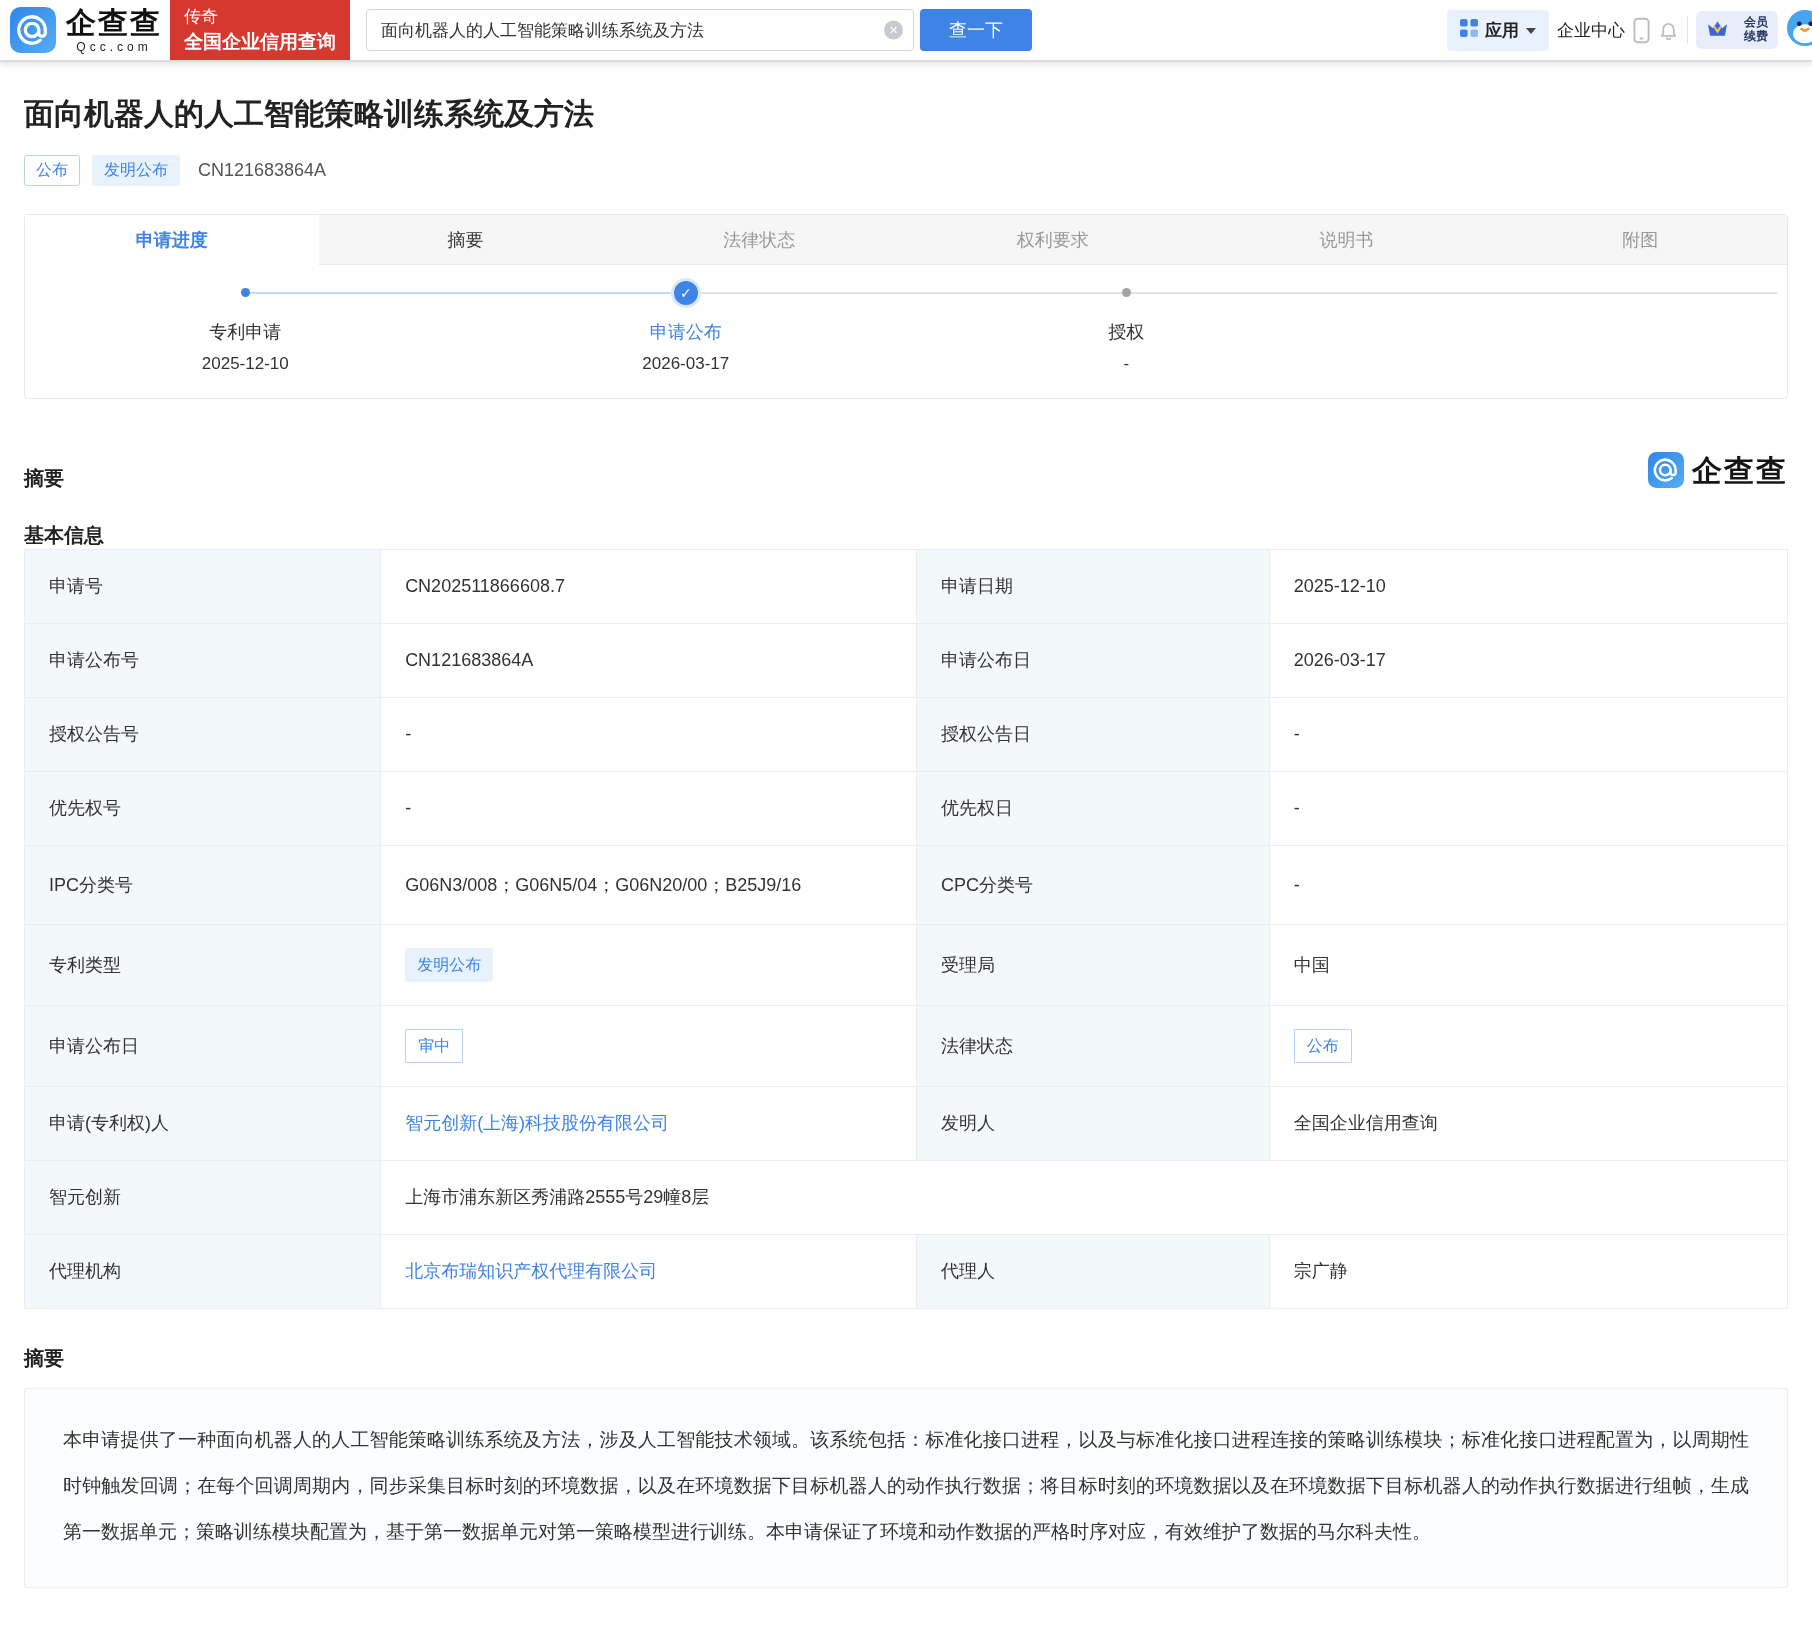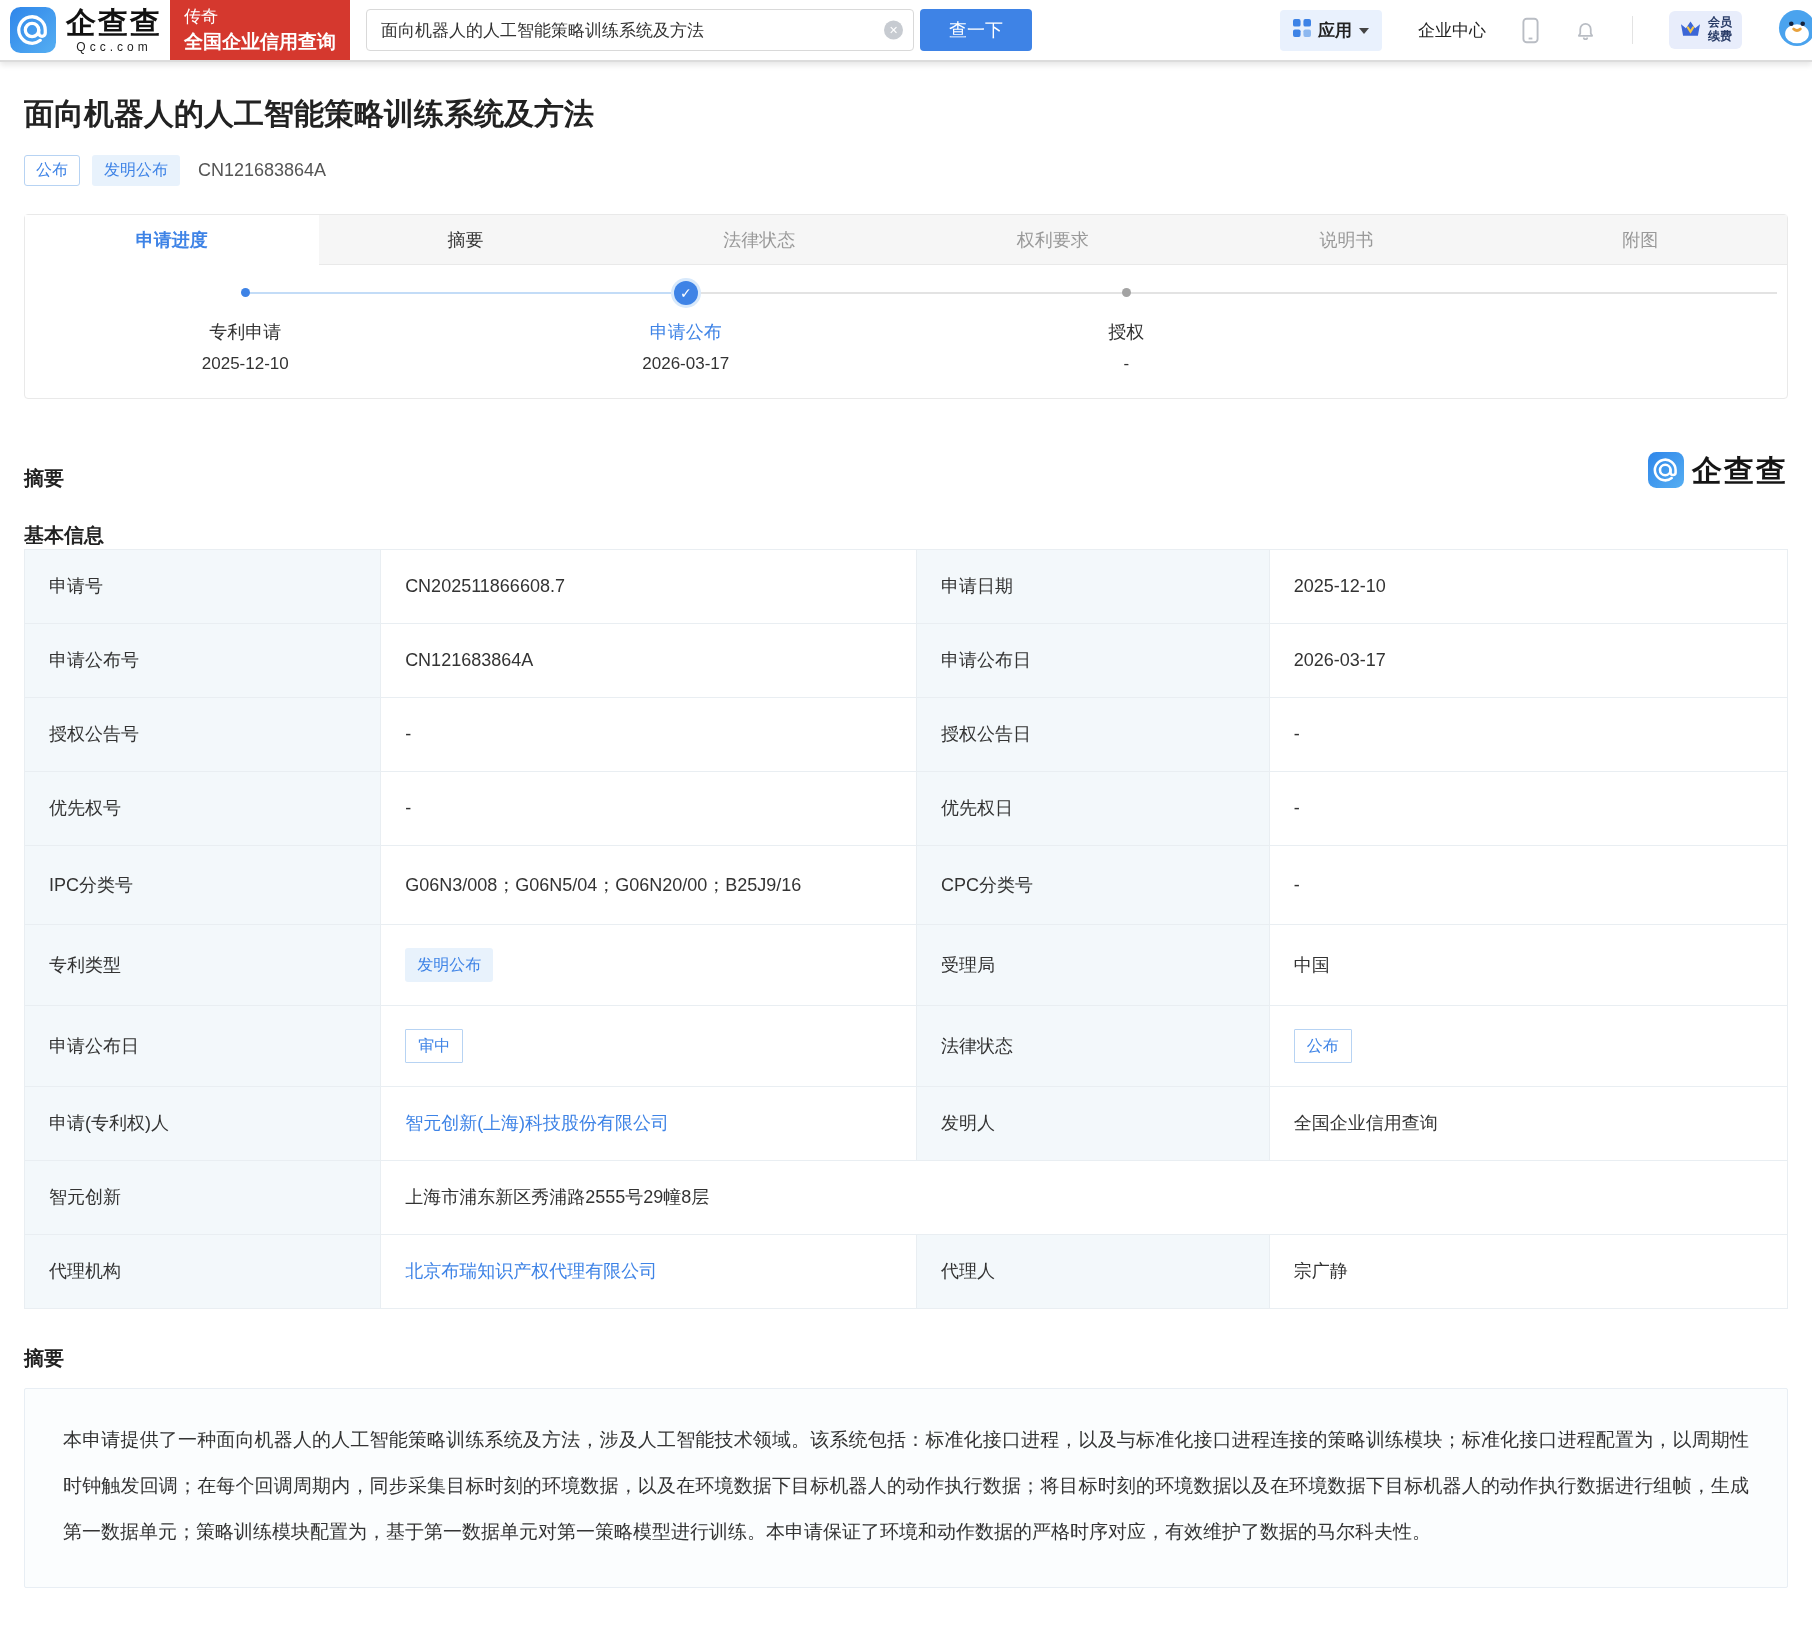--- a/index.html
+++ b/index.html
@@ -39,34 +39,34 @@
   .clear-btn{
     position:absolute; right:11px; top:50%; transform:translateY(-50%);
     width:19px; height:19px; border-radius:50%; background:#c7cbd1; color:#fff;
     font-size:11px; display:flex; align-items:center; justify-content:center; cursor:pointer;
   }
   .search-btn{
     margin-left:6px; width:112px; height:42px; background:var(--accent); color:#fff;
     border:none; border-radius:4px; font-size:18px; cursor:pointer;
     font-family:"Liberation Sans","DejaVu Sans",sans-serif;
   }
-  .nav-group{margin-left:auto; display:flex; align-items:center; gap:36px; padding-right:8px;}
+  .nav-group{margin-left:auto; display:flex; align-items:center; gap:8px; padding-right:0;}
   .apps-btn{
     display:flex; align-items:center; gap:7px; background:#e9f1fd; border-radius:4px;
     padding:9px 13px; cursor:pointer; font-size:17px; font-weight:600; color:#222;
   }
   .caret{width:0; height:0; border-left:5px solid transparent; border-right:5px solid transparent; border-top:6px solid #444; margin-top:2px;}
   .nav-text{font-size:17px; color:#222; cursor:pointer;}
   .icon-btn{display:flex; align-items:center; cursor:pointer;}
   .vdiv{width:1px; height:28px; background:#e3e3e3;}
   .vip-badge{
     display:flex; align-items:center; gap:6px; background:#e8edfb; border-radius:6px;
     padding:5px 10px; cursor:pointer;
   }
-  .vip-text{display:flex; flex-direction:column; line-height:1.15; font-size:12px; font-weight:700; color:#273a66;}
+  .vip-text{display:flex; flex-direction:column; line-height:1.15; font-size:12px; font-weight:700; color:#273a66;margin-left:9px;}
   .mascot{margin-right:-12px; cursor:pointer;}
   
   .main{padding:0 24px;}
   .patent-title{font-size:30px; font-weight:700; color:#222; margin-top:32px;}
   .tag-row{display:flex; align-items:center; gap:12px; margin-top:20px;}
   .tag-outline{
     border:1px solid var(--tag-border); color:var(--accent); background:#fff;
     font-size:16px; padding:4px 11px; border-radius:3px;
   }
   .tag-fill{background:var(--accent-light); color:var(--accent); font-size:16px; padding:5px 12px; border-radius:3px;}

